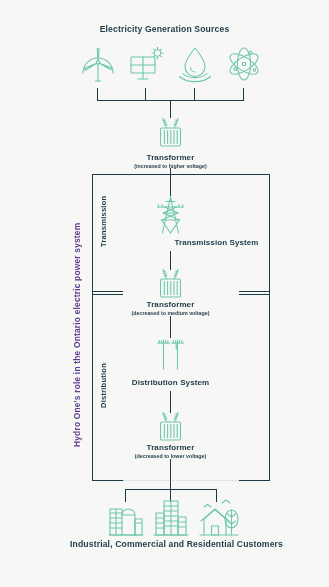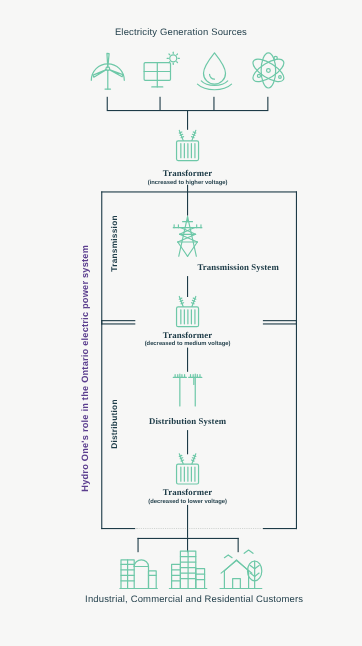--- a/index.html
+++ b/index.html
@@ -15,31 +15,30 @@
     background: #f7f7f6;
   }
 
   
   .abs { position: absolute; }
   .ctr-text { text-align: center; }
 
   .title {
     color: #1d3b47;
     font-size: 8.6px;
-    font-weight: 400;
+    font-weight: 700;
     letter-spacing: .15px;
     white-space: nowrap;
   }
   .node-label {
     color: #1d3b47;
     font-size: 8px;
     font-weight: 700;
     white-space: nowrap;
     letter-spacing: .1px;
-    font-family: Liberation Serif, serif;
   }
   .node-sub {
     color: #1d3b47;
     font-size: 5.3px;
     font-weight: 700;
     white-space: nowrap;
     letter-spacing: 0px;
     margin-top: 1px;
   }
 

